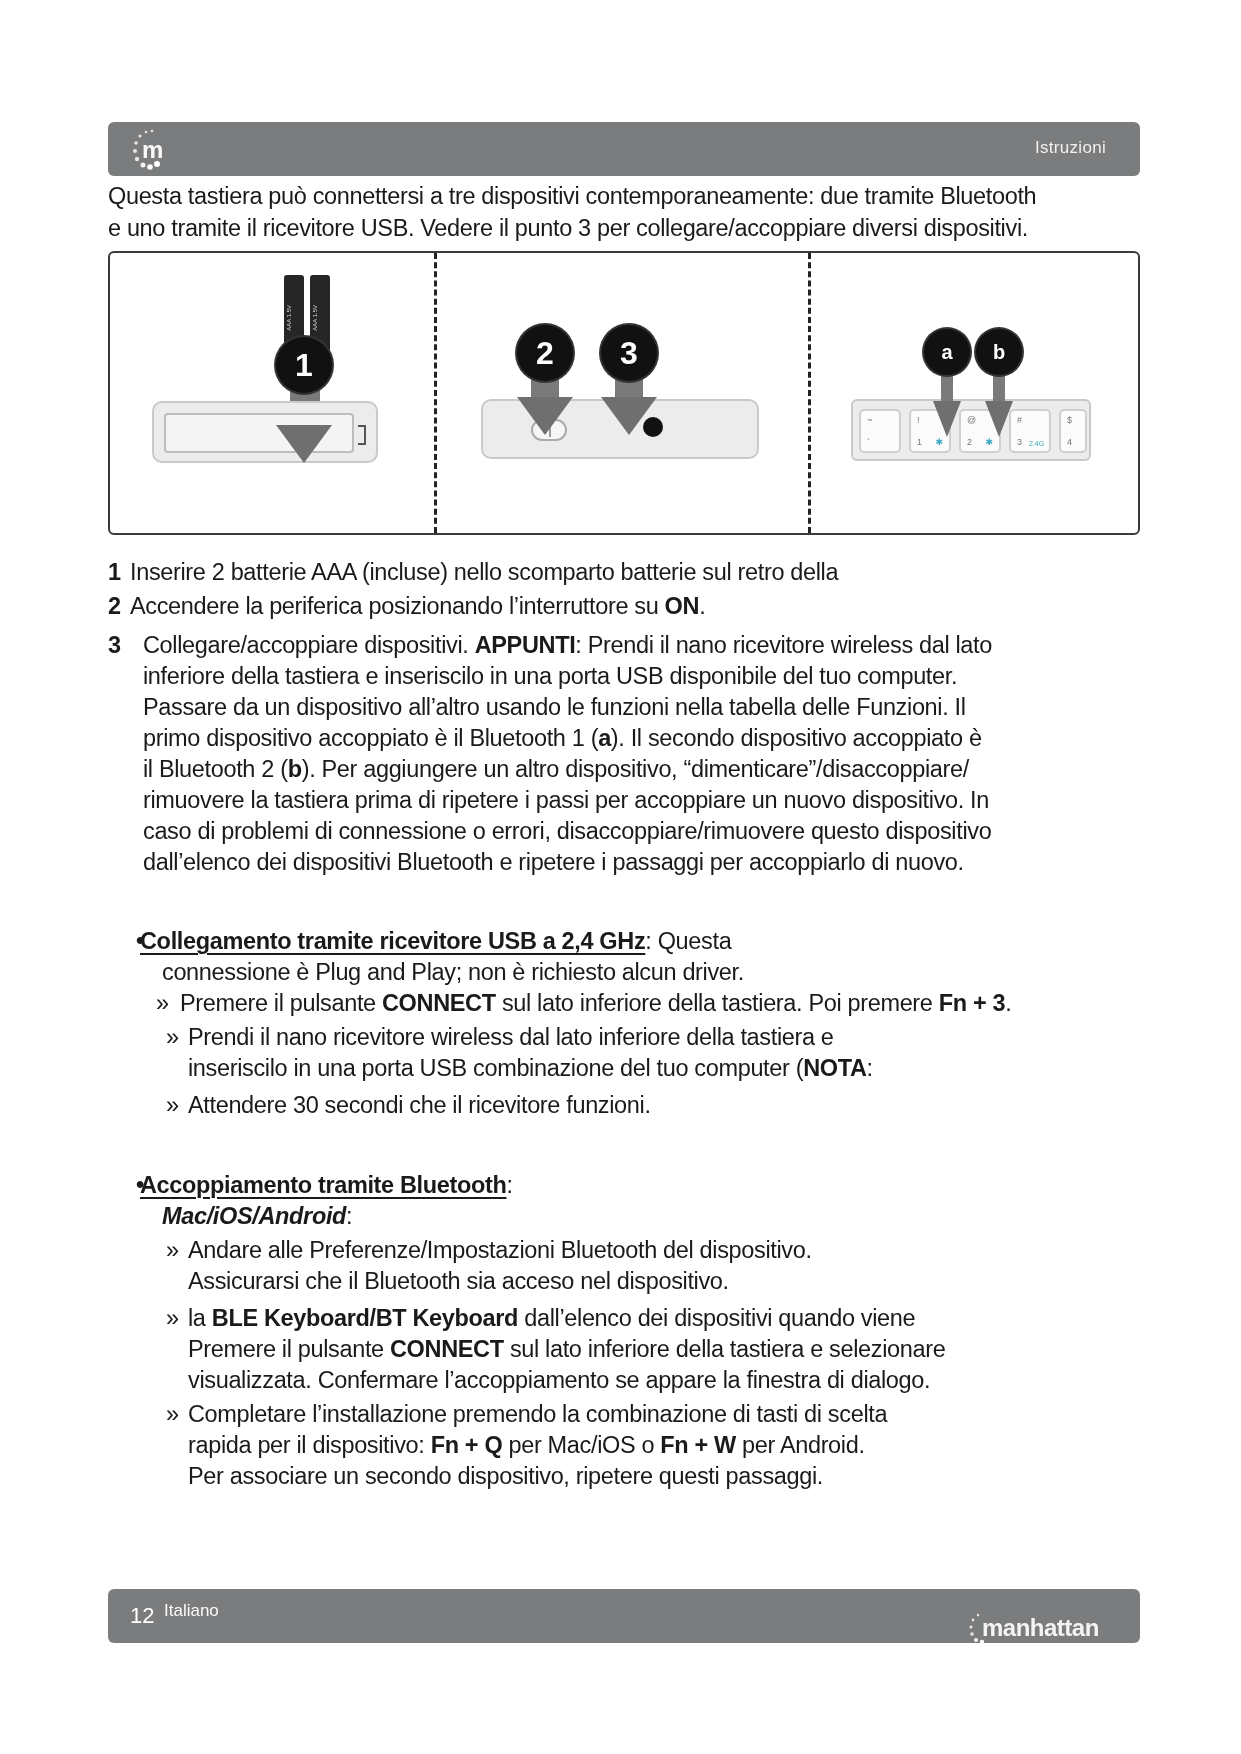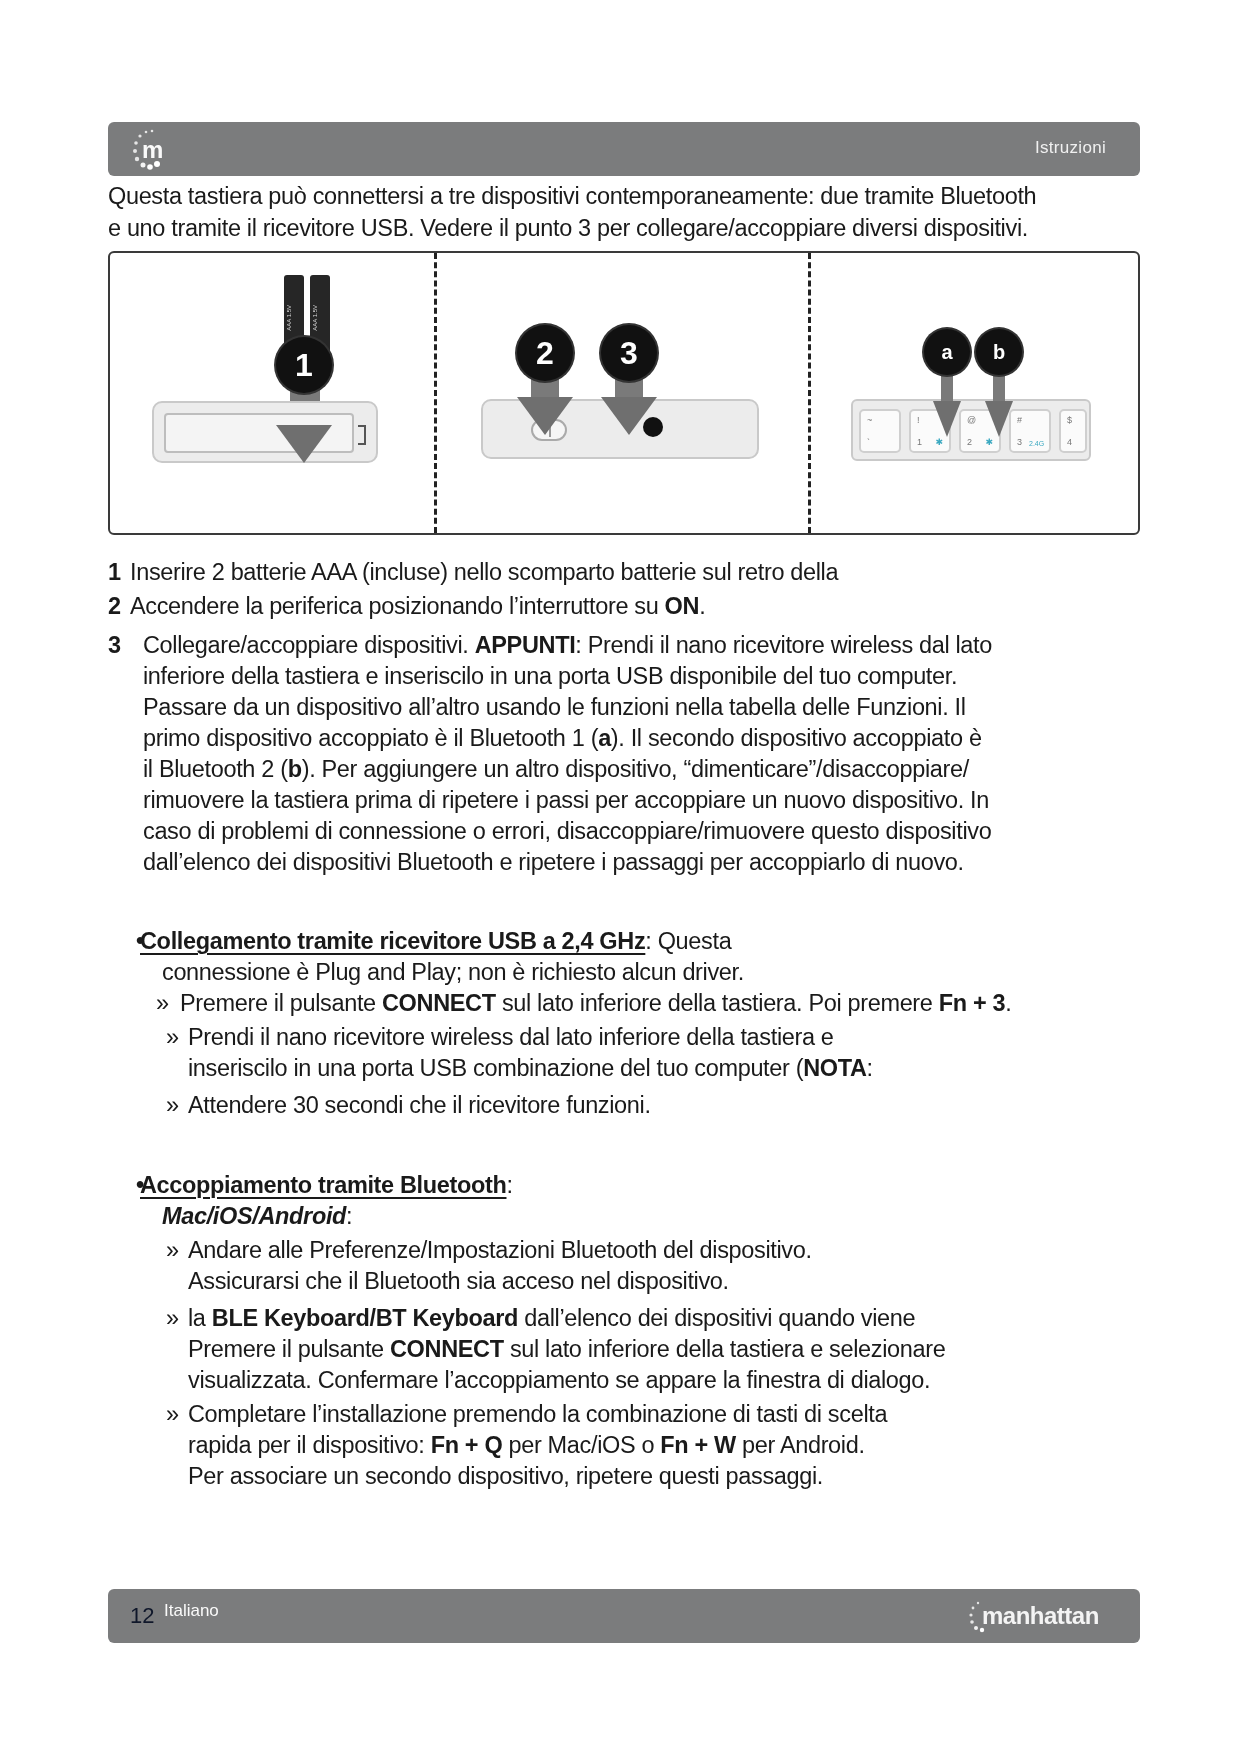--- a/index.html
+++ b/index.html
@@ -12,23 +12,23 @@
   }
   .header-bar { top: 122px; height: 54px; }
   .footer-bar { top: 1589px; height: 54px; }
 
   .logo-m {
     position: absolute; left: 20px; top: 6px; width: 44px; height: 42px;
   }
   .header-title {
     position: absolute; right: 34px; top: 16px; font-size: 17px; letter-spacing: 0.3px; color: #f0f0f0;
   }
-  .footer-page { position: absolute; left: 22px; top: 14px; font-size: 22px; color: #0f172a; }
+  .footer-page { position: absolute; left: 22px; top: 14px; font-size: 22px; color: #ffffff; }
   .footer-lang { position: absolute; left: 56px; top: 12px; font-size: 17px; color: #fafafa; }
-  .footer-logo { position: absolute; right: 32px; top: 8px; width: 140px; height: 38px; }
+  .footer-logo { position: absolute; right: 32px; top: 20px; width: 140px; height: 38px; }
   .footer-logo-text {
     position: absolute; left: 14px; top: 5px; font-size: 24px; font-weight: bold; color: #f4f4f4;
     letter-spacing: -0.5px;
   }
 
   .intro {
     position: absolute; left: 108px; top: 180px; width: 1040px;
     font-size: 23.5px; line-height: 32px; letter-spacing: -0.35px;
   }
 

